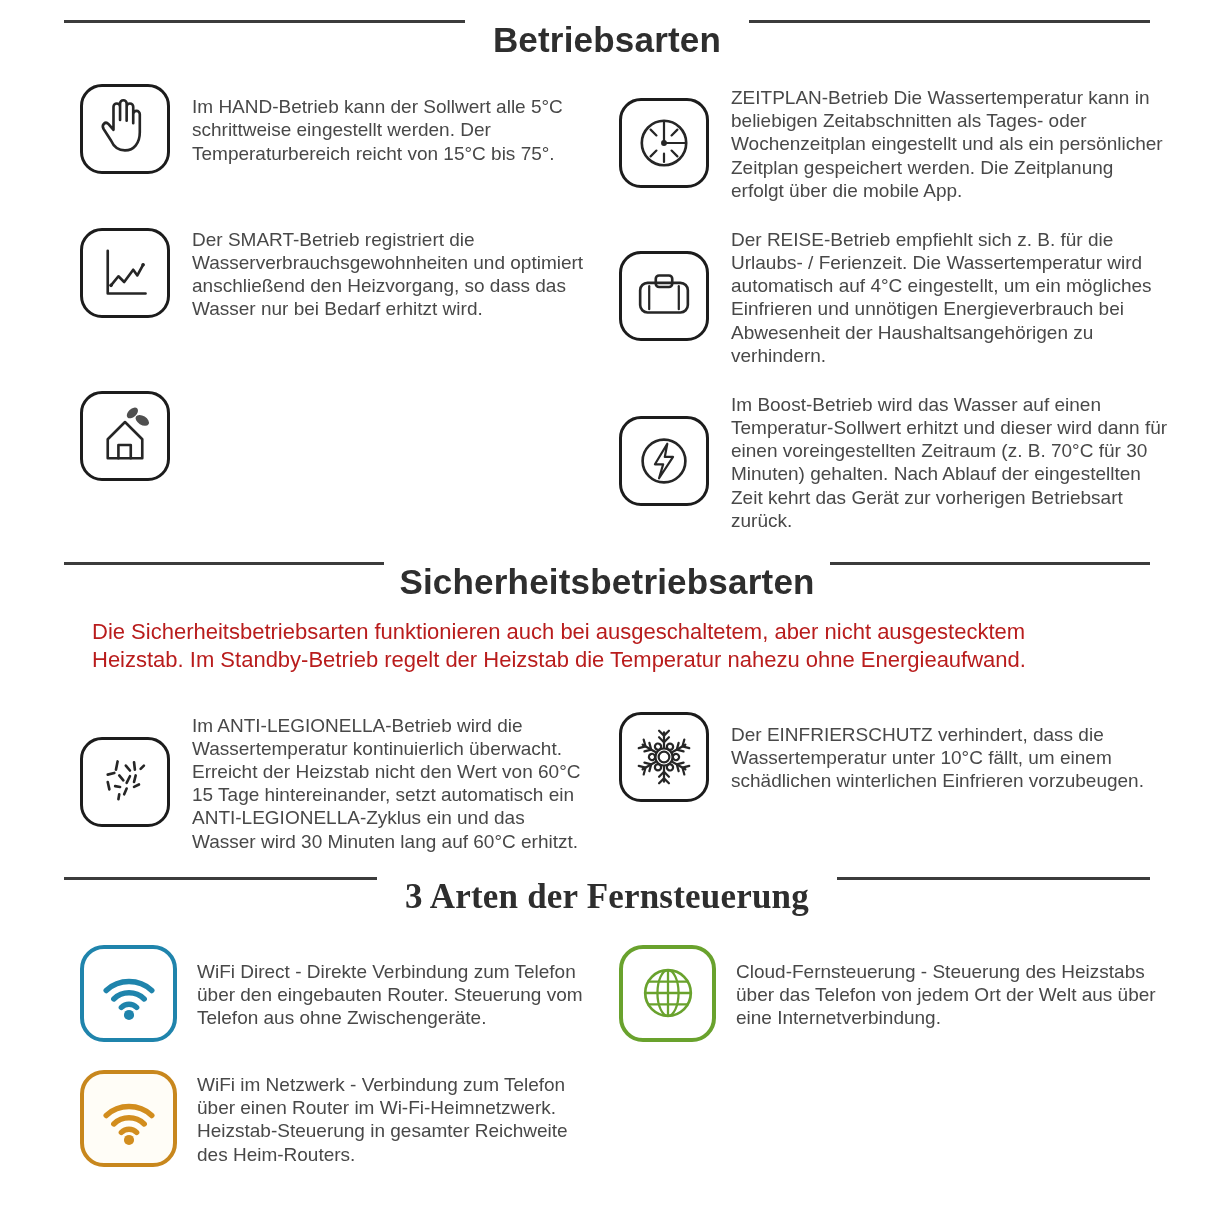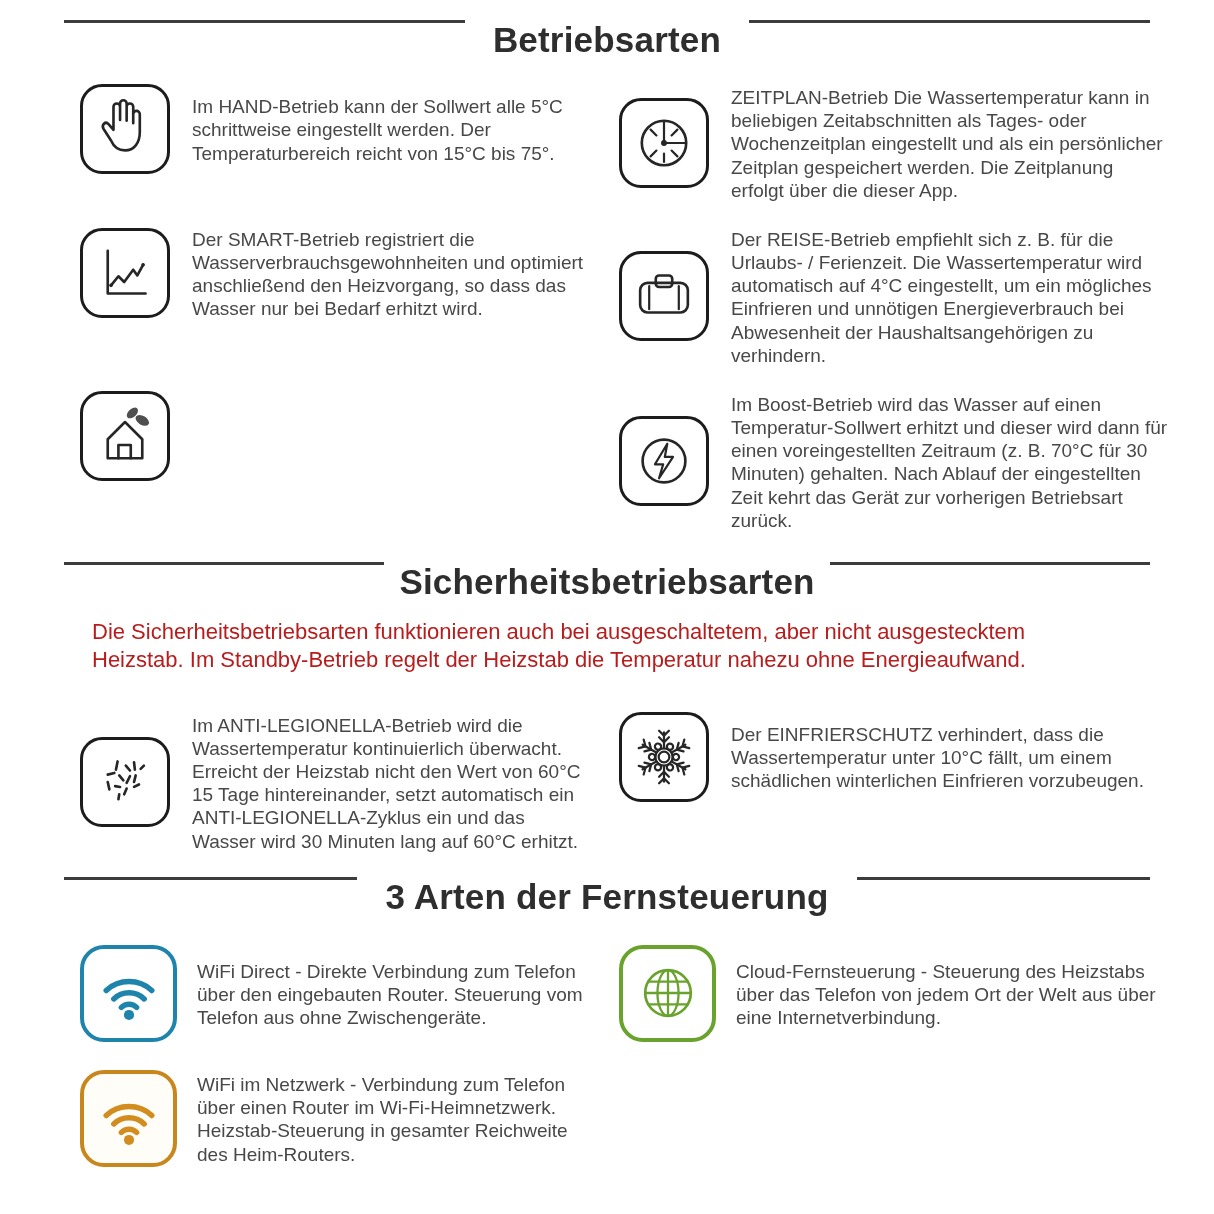--- a/index.html
+++ b/index.html
@@ -13,21 +13,21 @@
 
   
   .sec-header { display:flex; align-items:flex-start; gap:28px; margin:0 64px; }
   .sec-header .rule { flex:1; height:3px; background:#3c3c3c; }
   .sec-title {
     margin:0; font-size:35px; font-weight:700; color:#2e2e2e;
     white-space:nowrap; letter-spacing:0.2px;
   }
   .hdr-modes   { margin-top:6px; }
   .hdr-safety  { margin-top:30px;gap:15px; }
-  .hdr-remote  { margin-top:24px; }
+  .hdr-remote  { margin-top:24px;font-family:Liberation Serif, serif; }
 
   .intro {
     margin:16px 92px 0 92px;
     font-size:22px; line-height:1.27; color:#b91c1c;
   }
 
   .grid { display:grid; grid-template-columns:1fr 1fr; align-items:start; }
   .item { display:flex; align-items:center; gap:22px; margin-top:24px; }
   .item.left  { padding:0 18px 0 80px; }
   .item.right { padding:0 46px 0 12px; }
@@ -85,21 +85,21 @@
           <circle class="filled" cx="45" cy="45" r="3.6"></circle>
           <line class="stroke thin" x1="45" y1="45" x2="45" y2="19"></line>
           <line class="stroke thin" x1="45" y1="45" x2="71" y2="45"></line>
           <line class="stroke thin" x1="54.2" y1="35.8" x2="61.3" y2="28.7"></line>
           <line class="stroke thin" x1="35.8" y1="35.8" x2="28.7" y2="28.7"></line>
           <line class="stroke thin" x1="35.8" y1="54.2" x2="28.7" y2="61.3"></line>
           <line class="stroke thin" x1="54.2" y1="54.2" x2="61.3" y2="61.3"></line>
           <line class="stroke thin" x1="45" y1="58" x2="45" y2="68"></line>
         </svg>
       </div>
-      <p>ZEITPLAN-Betrieb Die Wassertemperatur kann in beliebigen Zeitabschnitten als Tages- oder Wochenzeitplan eingestellt und als ein persönlicher Zeitplan gespeichert werden. Die Zeitplanung erfolgt über die dieser App.</p>
+      <p>ZEITPLAN-Betrieb Die Wassertemperatur kann in beliebigen Zeitabschnitten als Tages- oder Wochenzeitplan eingestellt und als ein persönlicher Zeitplan gespeichert werden. Die Zeitplanung erfolgt über die mobile App.</p>
     </div>
 
     <div class="item left">
       <div class="tile">
         <svg width="74" height="74" viewBox="0 0 90 90">
           <polyline class="stroke" points="24,18 24,70 70,70"></polyline>
           <polyline class="stroke" points="28,60 37,49 44,56 55,41 60,48 67,35"></polyline>
           <circle class="filled" cx="28" cy="60" r="2.2"></circle>
           <circle class="filled" cx="67" cy="35" r="2.2"></circle>
         </svg>

